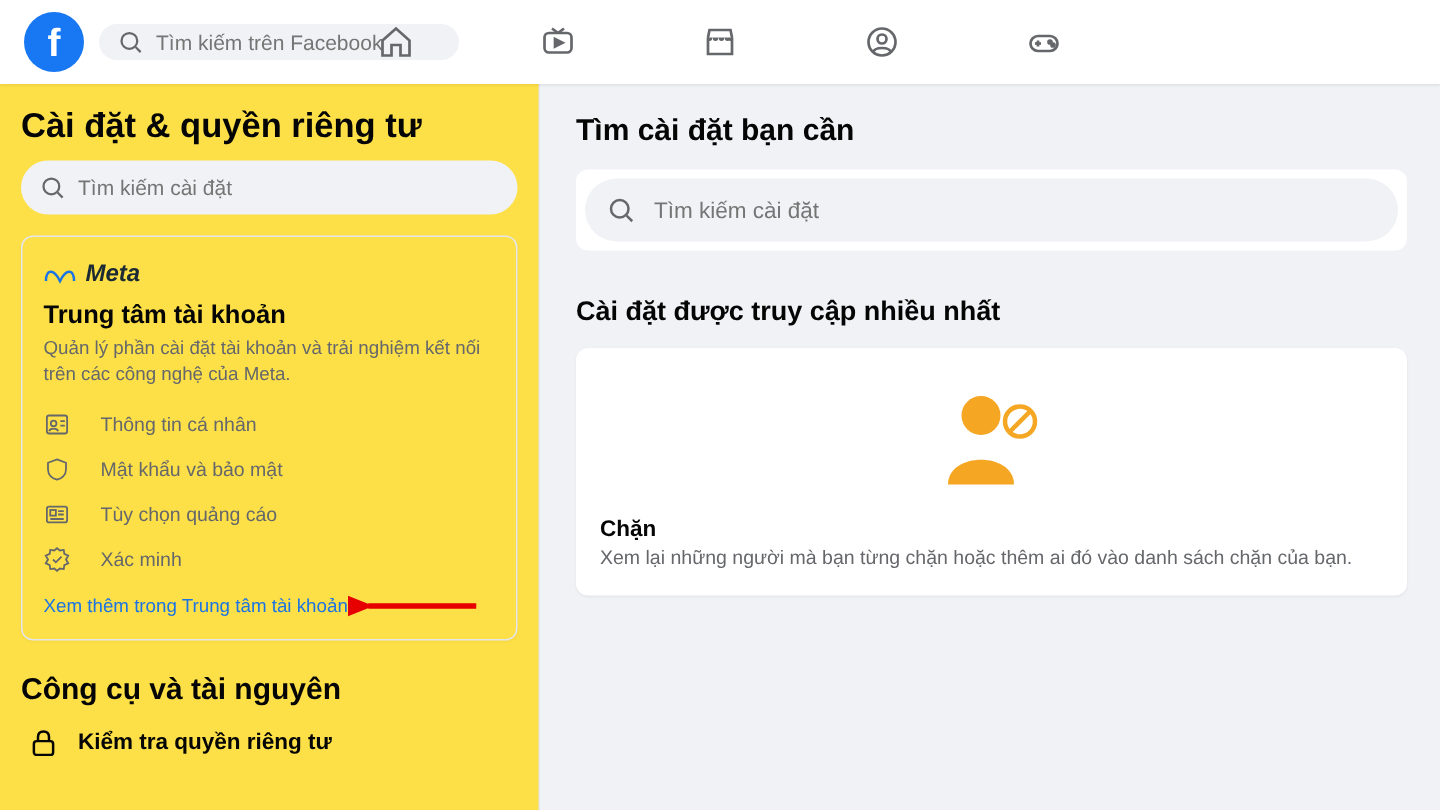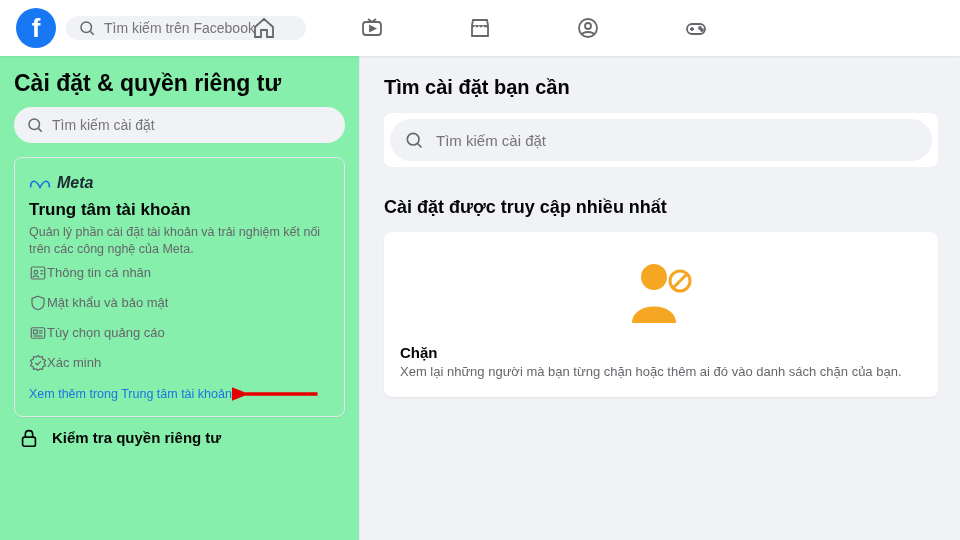--- a/index.html
+++ b/index.html
@@ -9,33 +9,33 @@
   .topbar { height: 56px; background: #fff; display: flex; align-items: center; padding: 0 16px; box-shadow: 0 1px 2px rgba(0,0,0,0.08); position: relative; z-index: 10; }
   .logo { width: 40px; height: 40px; border-radius: 50%; background:#1877f2; display:flex; align-items:center; justify-content:center; color:#fff; font-weight:900; font-size:26px; font-family: Arial, sans-serif; }
   .search-top { margin-left: 10px; height: 24px; width: 240px; background:#f0f2f5; border-radius: 20px; display:flex; align-items:center; gap:8px; padding:0 12px; color:#65676b; }
   .search-top input { border:none; background:transparent; outline:none; font-size:14px; color:#65676b; flex:1; }
   .nav-center { position:absolute; left:50%; transform:translateX(-50%); display:flex; gap:8px; }
   .nav-btn { width:100px; height:48px; display:flex; align-items:center; justify-content:center; border-radius:8px; color:#65676b; }
   .nav-btn svg { width:24px; height:24px; }
 
   
   .page { display:flex; height: calc(540px - 56px); }
-  .sidebar { width: 360px; background:#86efac; padding: 14px 14px 0 14px; overflow:hidden; border-right:1px solid #e4e6eb; }
+  .sidebar { width: 360px; background:#fde047; padding: 14px 14px 0 14px; overflow:hidden; border-right:1px solid #e4e6eb; }
   .main { flex:1; padding: 20px 22px 0 24px; overflow:hidden; }
 
   .side-title { font-size:23px; font-weight:800; color:#050505; margin-bottom:10px; }
   .side-search { height:36px; background:#f0f2f5; border-radius:18px; display:flex; align-items:center; gap:8px; padding:0 12px; color:#65676b; margin-bottom:14px; }
   .side-search input { border:none; background:transparent; outline:none; font-size:14px; color:#65676b; flex:1; }
 
   .card { border:1px solid #e4e6eb; border-radius:8px; padding:14px 14px 12px 14px; box-shadow:0 1px 2px rgba(0,0,0,0.04); }
   .meta-brand { display:flex; align-items:center; gap:6px; color:#1c2b33; font-weight:600; font-size:16px; margin-bottom:6px;font-style:italic; }
   .meta-logo { width:22px; height:22px; }
   .card-title { font-size:17px; font-weight:700; color:#050505; margin-bottom:4px; }
-  .card-sub { font-size:12.5px; color:#65676b; line-height:1.35; }
-  .card-row { display:flex; align-items:center; gap:0; color:#65676b; font-size:13px; padding:6px 0; }
+  .card-sub { font-size:12.5px; color:#65676b; line-height:1.35; margin-bottom:10px; }
+  .card-row { display:flex; align-items:center; gap:20px; color:#65676b; font-size:13px; padding:6px 0; }
   .card-row svg { width:18px; height:18px; }
   .card-link-row { display:flex; align-items:center; margin-top:6px; }
   .card-link { color:#1b74e4; font-size:12.5px; font-weight:500; cursor:pointer; }
   .arrow { width:90px; height:20px; }
 
   .section-title { font-size:20px; font-weight:800; color:#050505; margin-top:22px; margin-bottom:2px; }
   .section-sub { font-size:12.5px; color:#65676b; white-space:nowrap; overflow:hidden; text-overflow:ellipsis; }
   .tool-row { display:flex; align-items:center; gap:12px; padding:10px 4px; font-size:15px; font-weight:600; color:#050505; }
   .tool-row svg { width:22px; height:22px; }
 
@@ -165,20 +165,21 @@
             <defs>
               <marker id="ah" markerWidth="10" markerHeight="8" refX="1" refY="4" orient="auto">
                 <path d="M10 0 L0 4 L10 8 Z" fill="#e60000"></path>
               </marker>
             </defs>
             <line x1="95" y1="10" x2="15" y2="10" stroke="#e60000" stroke-width="4" marker-end="url(#ah)"></line>
           </svg>
       </div>
     </div>
 
+    <div class="section-title">Công cụ và tài nguyên</div>
     <div class="tool-row">
       <svg viewBox="0 0 24 24" fill="none" stroke="#050505" stroke-width="1.8">
           <rect x="5" y="11" width="14" height="10" rx="2"></rect>
           <path d="M8 11 V8 C8 5 10 4 12 4 C14 4 16 5 16 8 V11"></path>
         </svg>
       <span>Kiểm tra quyền riêng tư</span>
     </div>
   </div>
 
   <div class="main">

